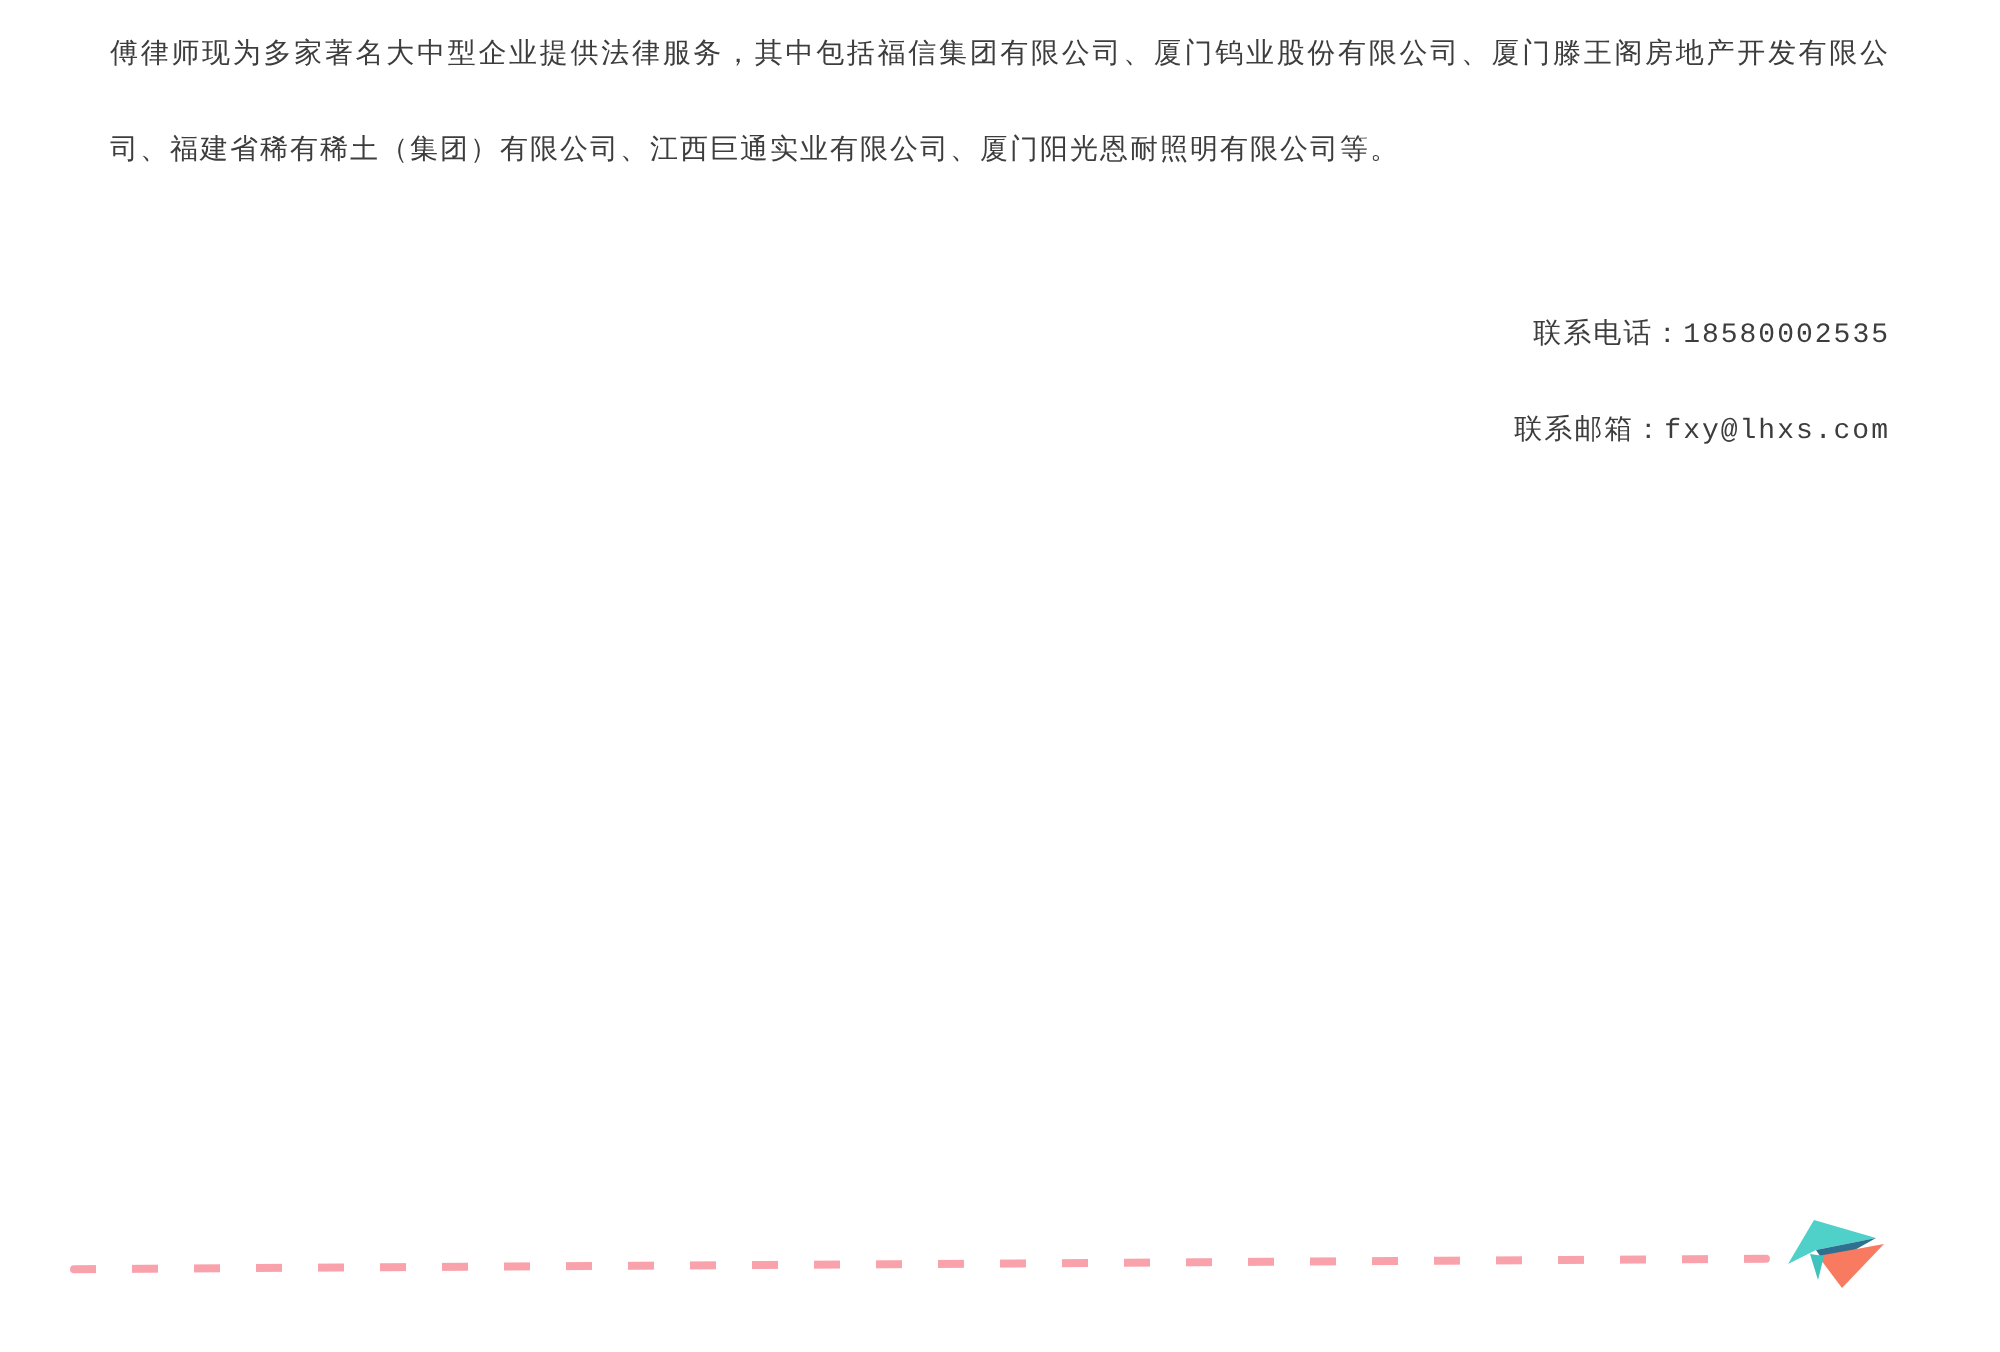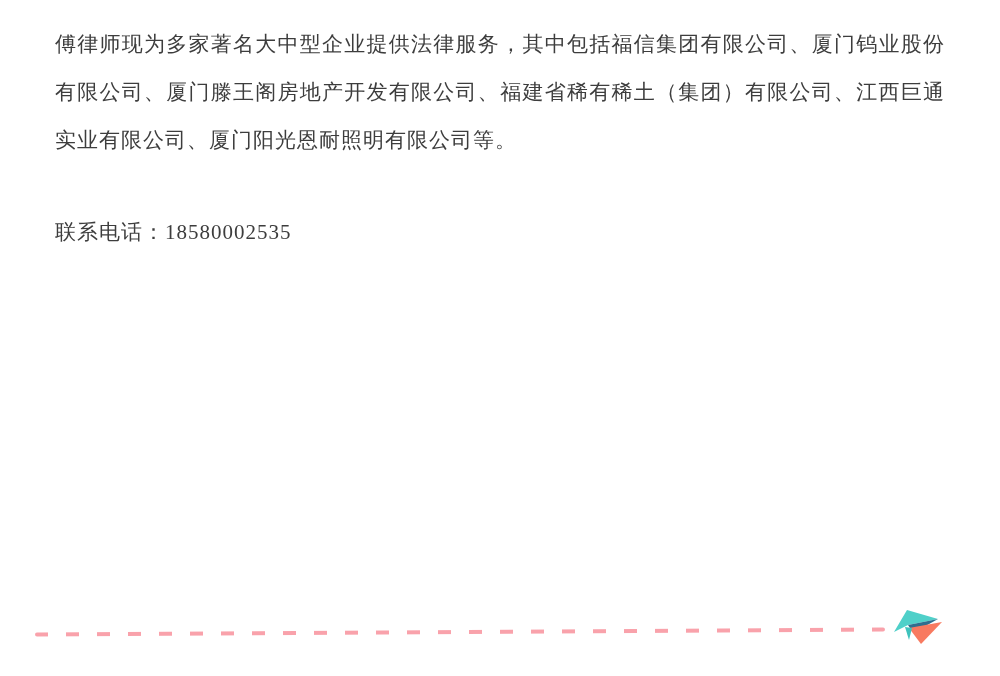--- a/index.html
+++ b/index.html
@@ -10,37 +10,38 @@
     width: 1000px;
     height: 676px;
     background: #ffffff;
     position: relative;
     overflow: hidden;
     font-family: "Liberation Serif", "DejaVu Serif", serif;
   }
   .content {
     position: absolute;
     left: 55px;
-    top: 20px;
+    top: 4px;
     width: 890px;
     color: #3d3d3d;
-    font-size: 21px;
+    font-size: 14px;
     line-height: 48px;
     letter-spacing: 1px;
     text-align: justify;
     text-justify: inter-ideograph;
+    font-family: Liberation Mono, monospace;
   }
   .content p {
     margin: 0;
   }
   .content p.para-gap {
     margin-bottom: 44px;
   }
   .contact-line {
-    text-align: left;
+    text-align: right;
   }
   .divider {
     position: absolute;
     left: 35px;
     top: 630px;
     width: 850px;
     height: 4px;
     border-radius: 2px;
     background: repeating-linear-gradient(90deg, #f9a2ab 0 13px, transparent 13px 31px);
     transform: rotate(-0.35deg);
@@ -52,20 +53,21 @@
     width: 52px;
     height: 38px;
   }
 </style>
 </head>
 <body>
 
 <div class="content">
   <p class="para-gap">傅律师现为多家著名大中型企业提供法律服务，其中包括福信集团有限公司、厦门钨业股份有限公司、厦门滕王阁房地产开发有限公司、福建省稀有稀土（集团）有限公司、江西巨通实业有限公司、厦门阳光恩耐照明有限公司等。</p>
   <p class="contact-line">联系电话：18580002535</p>
+  <p class="contact-line">联系邮箱：fxy@lhxs.com</p>
 </div>
 
 <div class="divider"></div>
 
 <svg class="plane" viewBox="0 0 52 38" xmlns="http://www.w3.org/2000/svg">
   <polygon points="2,24 15,2 46,11 16,17" fill="#4fd0c9"></polygon>
   <polygon points="16,17 46,11 30,20 18,20" fill="#2f6f8f"></polygon>
   <polygon points="17,20 50,14 29,36" fill="#f87a60"></polygon>
   <polygon points="13,19 17,32 20,20" fill="#3fc3bd"></polygon>
 </svg>

